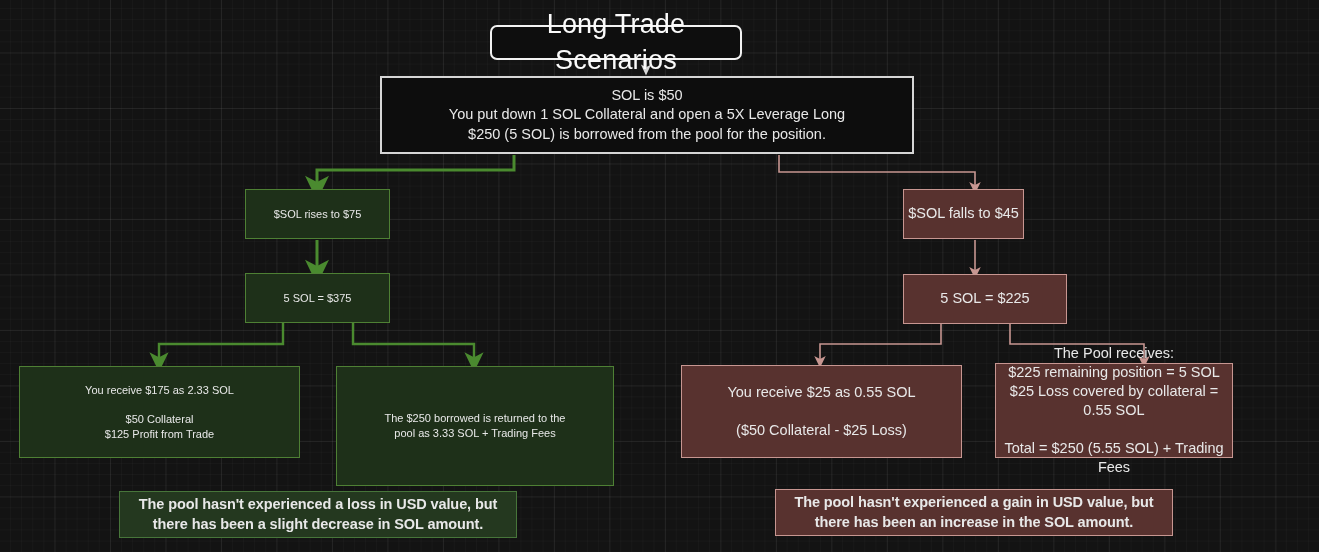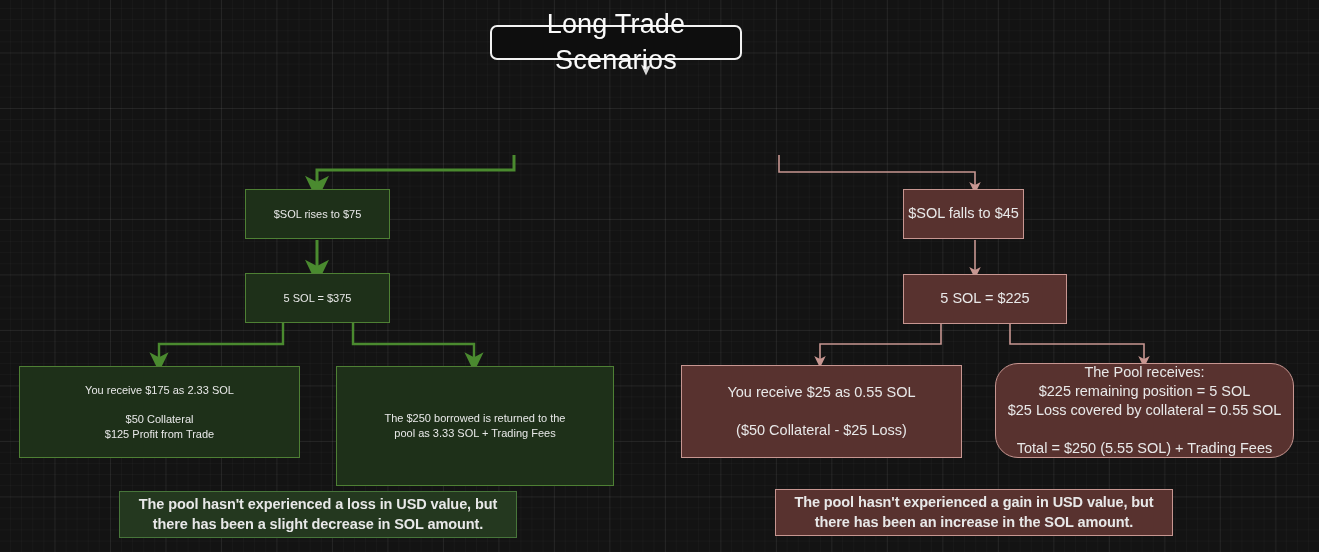--- a/index.html
+++ b/index.html
@@ -112,20 +112,25 @@
 
     <path d="M941,323 L941,344 L820,344 L820,362" stroke="#c79691" stroke-width="1.6" fill="none" marker-end="url(#arrow-red)"></path>
 
     <path d="M1010,323 L1010,344 L1144,344 L1144,362" stroke="#c79691" stroke-width="1.6" fill="none" marker-end="url(#arrow-red)"></path>
   </svg>
 
   <div class="node title-box" style="left:490px; top:25px; width:252px; height:35px;">
     <span>Long Trade Scenarios</span>
   </div>
 
+  <div class="node head-box" style="left:380px; top:76px; width:534px; height:78px; padding:6px 10px;">
+    <span>SOL is $50
+You put down 1 SOL Collateral and open a 5X Leverage Long
+$250 (5 SOL) is borrowed from the pool for the position.</span>
+  </div>
 
   <div class="node green-box" style="left:245px; top:189px; width:145px; height:50px;">
     <span>$SOL rises to $75</span>
   </div>
 
   <div class="node green-box" style="left:245px; top:273px; width:145px; height:50px;">
     <span>5 SOL = $375</span>
   </div>
 
   <div class="node green-box" style="left:19px; top:366px; width:281px; height:92px; padding:4px 8px;">
@@ -147,21 +152,21 @@
   <div class="node red-box" style="left:903px; top:274px; width:164px; height:50px;">
     <span>5 SOL = $225</span>
   </div>
 
   <div class="node red-box" style="left:681px; top:365px; width:281px; height:93px; padding:4px 8px;">
     <span>You receive $25 as 0.55 SOL
 
 ($50 Collateral - $25 Loss)</span>
   </div>
 
-  <div class="node red-box" style="left:995px; top:363px; width:299px; height:95px; padding:3px 4px;border-radius:23px;">
+  <div class="node red-box" style="left:995px; top:363px; width:238px; height:95px; padding:3px 4px;">
     <span>The Pool receives:
 $225 remaining position = 5 SOL
 $25 Loss covered by collateral = 0.55 SOL
 
 Total = $250 (5.55 SOL) + Trading Fees</span>
   </div>
 
   <div class="node summary red-summary" style="left:775px; top:489px; width:398px; height:47px; padding:3px 8px;">
     <span>The pool hasn't experienced a gain in USD value, but
 there has been an increase in the SOL amount.</span>

